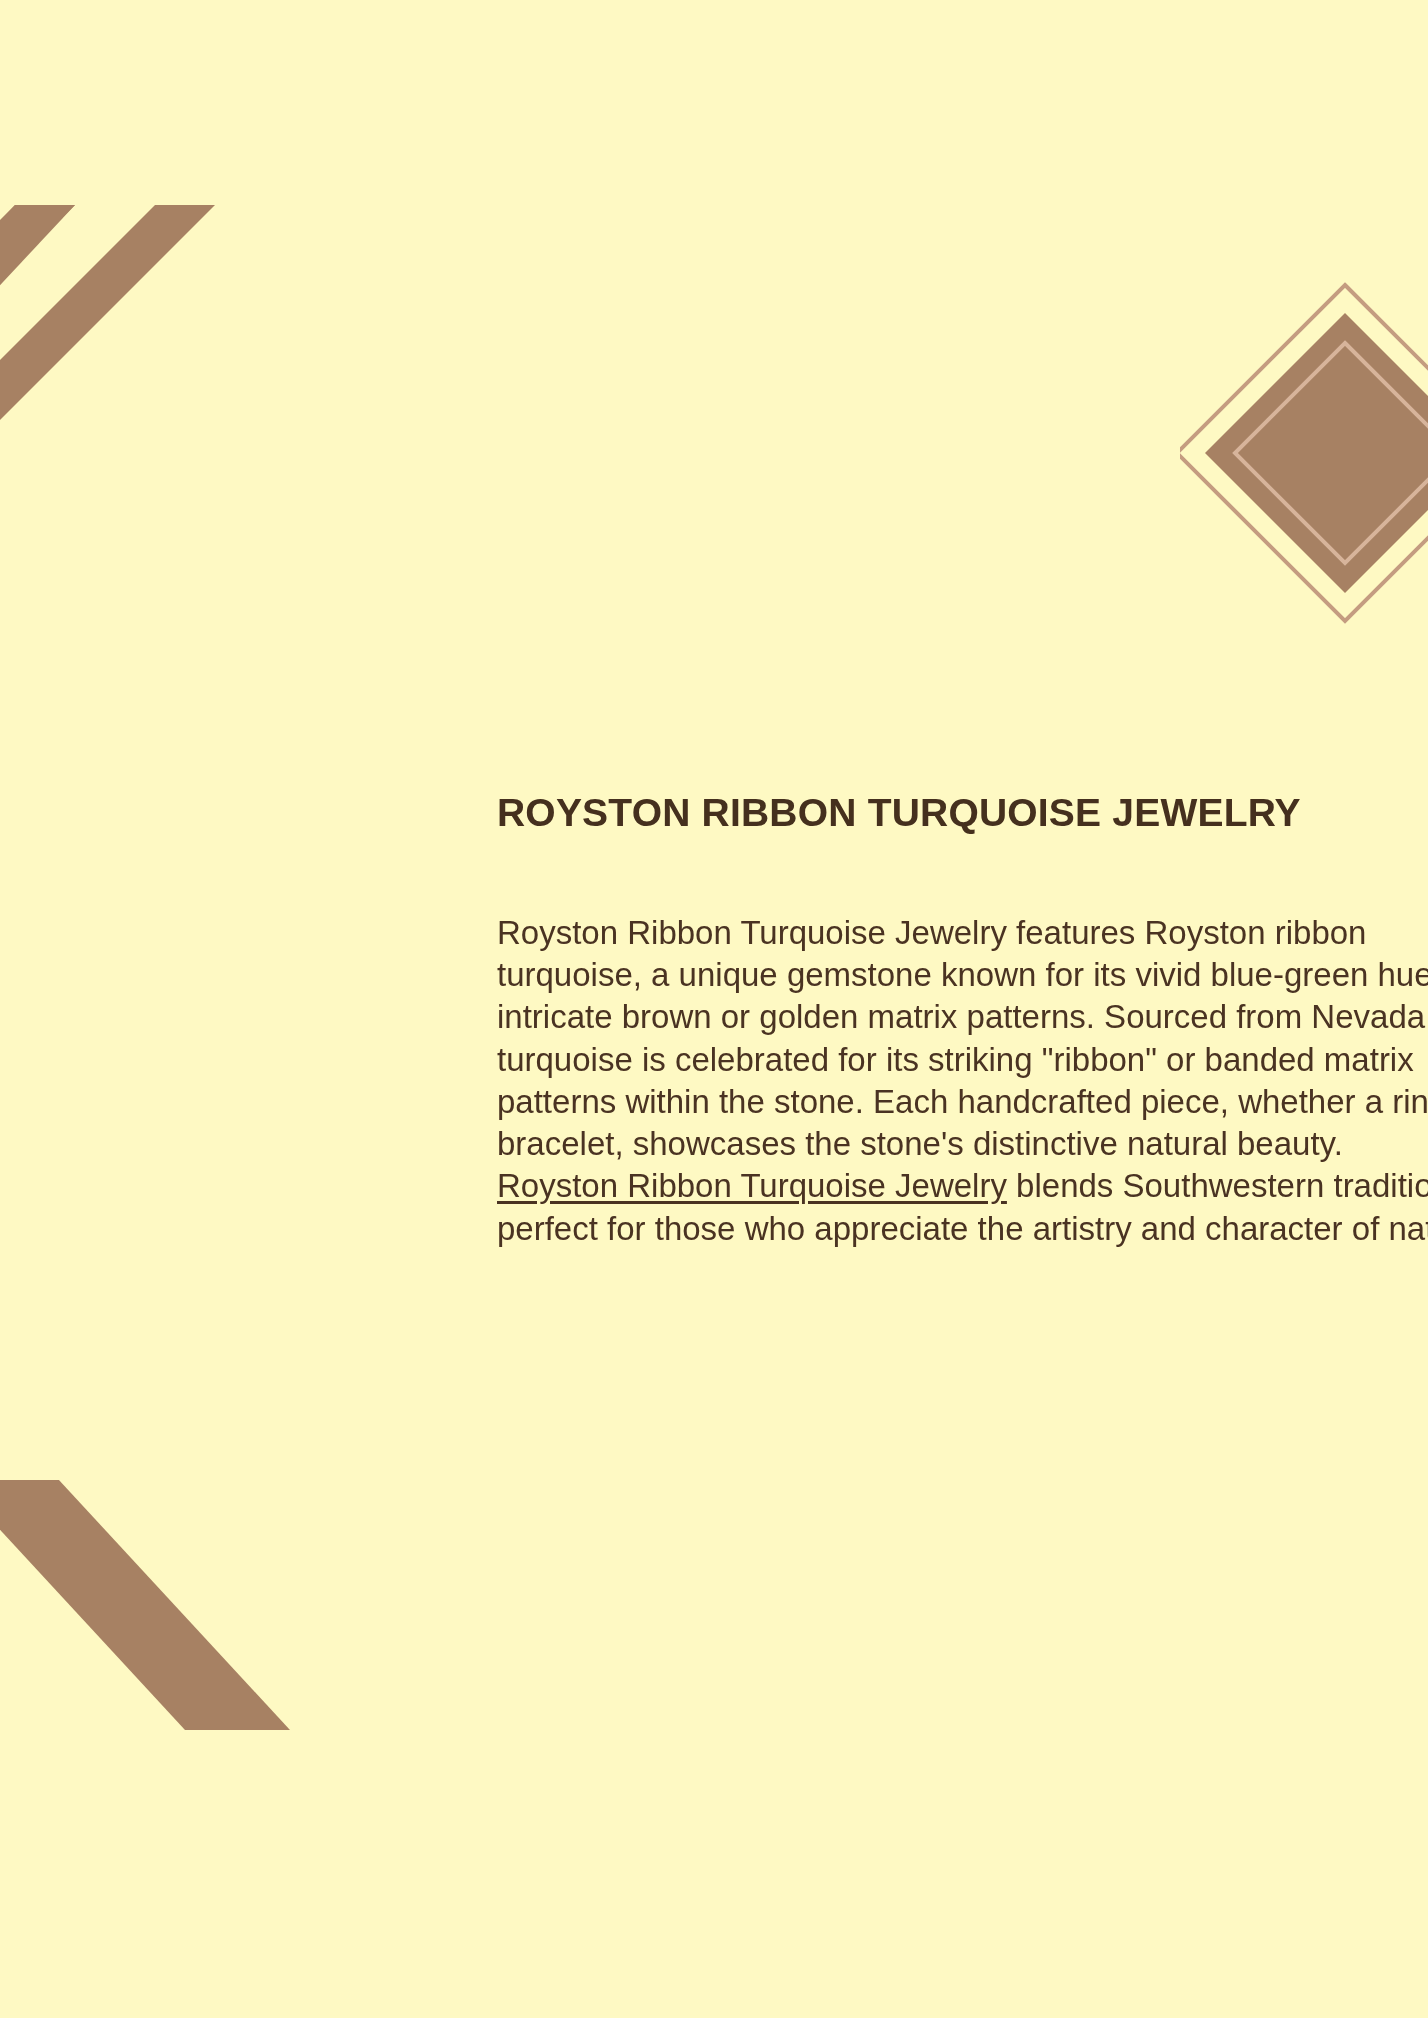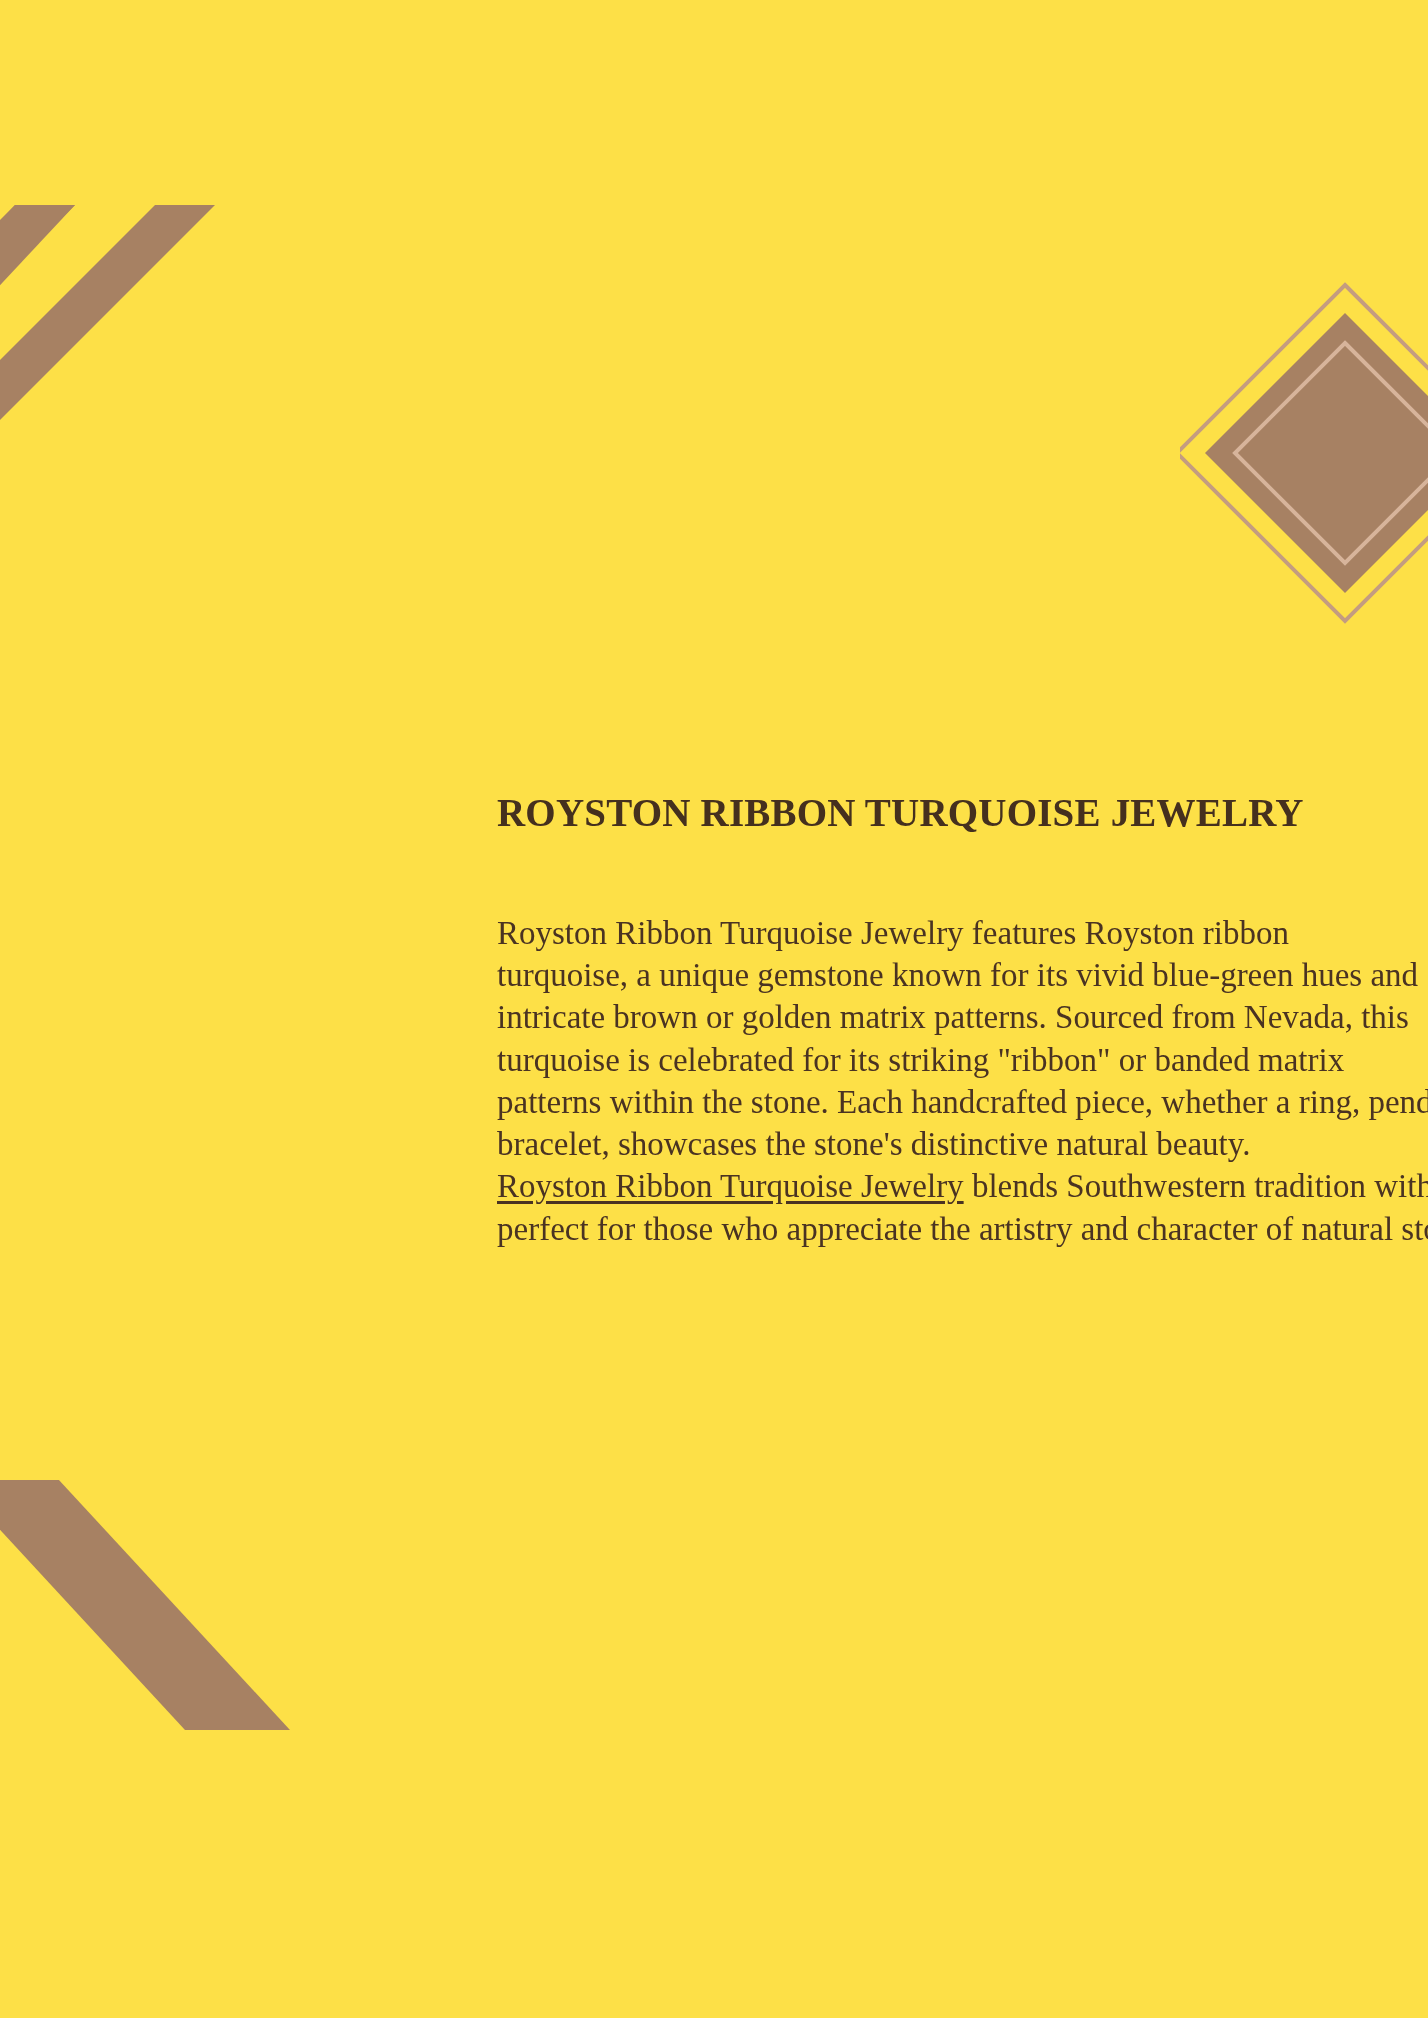--- a/index.html
+++ b/index.html
@@ -7,23 +7,22 @@
     padding: 0;
     background: #ffffff;
   }
   body {
     font-family: "Liberation Sans", sans-serif;
   }
   #page {
     position: relative;
     width: 1428px;
     height: 2018px;
-    background: #fde047;
+    background: #fef9c3;
     overflow: hidden;
-    font-family: Liberation Serif, serif;
   }
 
   
   .band {
     position: absolute;
     pointer-events: none;
   }
   .band svg { display: block; }
 
   #band-top-left { left: 0; top: 140px; width: 300px; height: 300px; }

